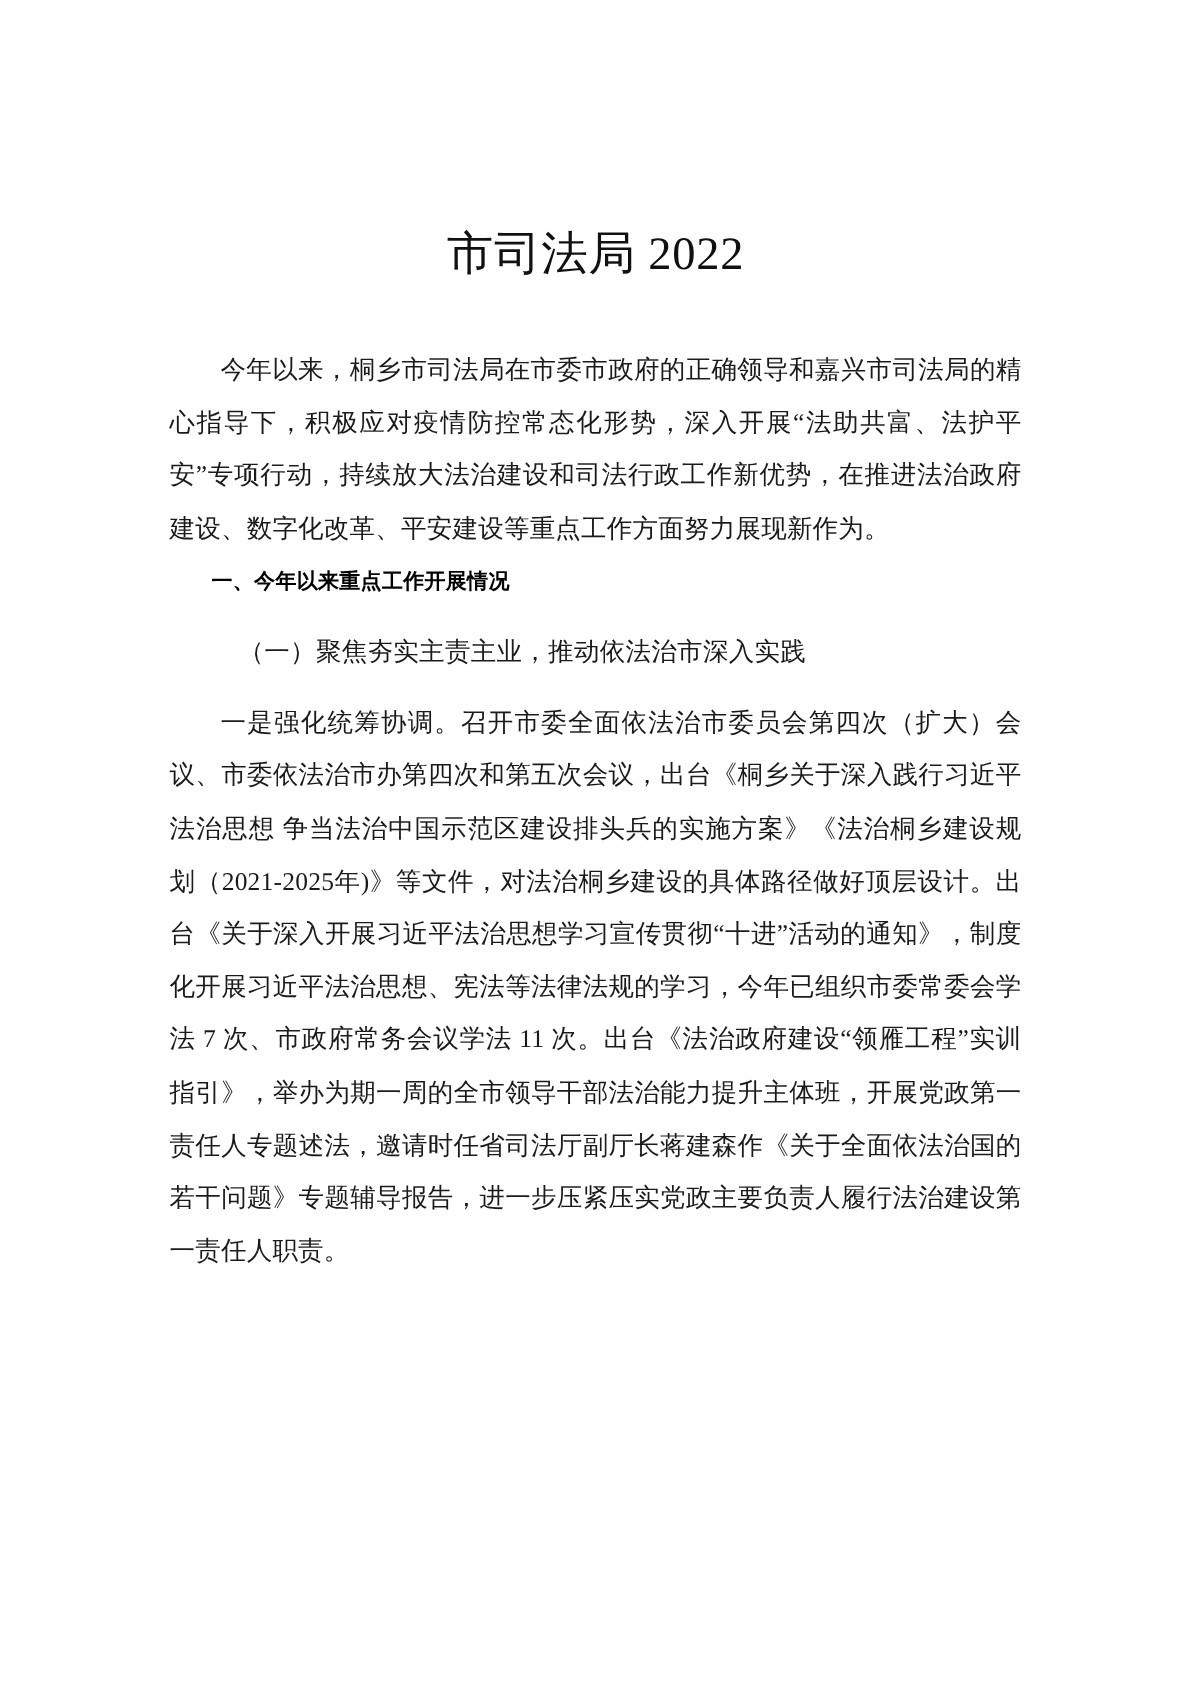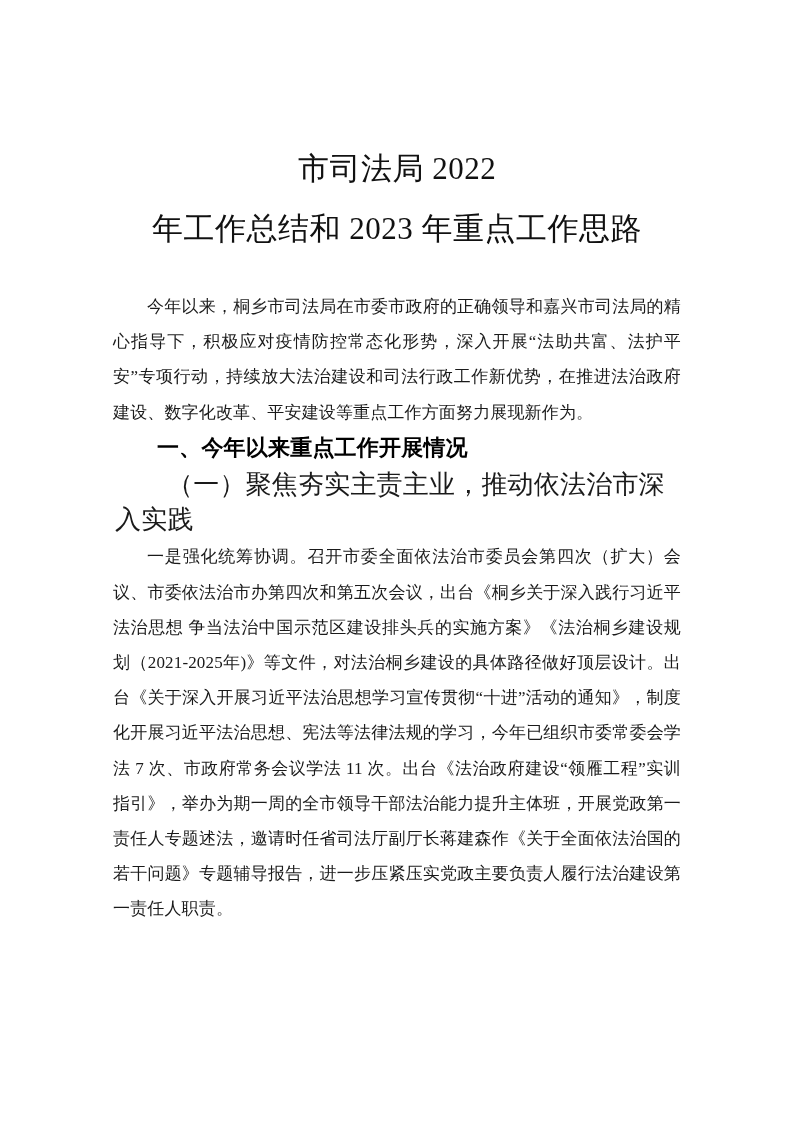--- a/index.html
+++ b/index.html
@@ -67,54 +67,53 @@
 
   .para-lead {
     margin-top: 30px;
   }
 
   
   .heading-1 {
     margin: 0;
     padding: 0;
     font-family: "Liberation Sans", "DejaVu Sans", sans-serif;
-    font-size: 22px;
+    font-size: 14px;
     font-weight: 700;
     line-height: 35.2px;
     text-indent: 2em;
     color: #000000;
     letter-spacing: 0.2px;
   }
 
   
   .heading-2 {
-    margin: 2px;
+    margin: 12px;
     padding: 0;
     font-family: "Liberation Serif", "DejaVu Serif", serif;
-    font-size: 26px;
+    font-size: 17px;
     font-weight: 400;
     line-height: 35.2px;
     text-indent: 2em;
     color: #1a1a1a;
     letter-spacing: 0.2px;
   }
 
   .para-body {
     letter-spacing: 0.15px;
   }
 </style>
 </head>
 <body>
 
 <div class="page">
   <div class="content">
 
     <h1 class="doc-title">
       <span class="title-line">市司法局 2022</span>
-      <span class="title-line">年工作总结和 2023 年重点工作思路</span>
     </h1>
 
     <p class="para para-lead para-body">今年以来，桐乡市司法局在市委市政府的正确领导和嘉兴市司法局的精心指导下，积极应对疫情防控常态化形势，深入开展“法助共富、法护平安”专项行动，持续放大法治建设和司法行政工作新优势，在推进法治政府建设、数字化改革、平安建设等重点工作方面努力展现新作为。</p>
 
     <p class="heading-1">一、今年以来重点工作开展情况</p>
 
     <p class="heading-2">（一）聚焦夯实主责主业，推动依法治市深入实践</p>
 
     <p class="para para-body">一是强化统筹协调。召开市委全面依法治市委员会第四次（扩大）会议、市委依法治市办第四次和第五次会议，出台《桐乡关于深入践行习近平法治思想 争当法治中国示范区建设排头兵的实施方案》《法治桐乡建设规划（2021-2025年)》等文件，对法治桐乡建设的具体路径做好顶层设计。出台《关于深入开展习近平法治思想学习宣传贯彻“十进”活动的通知》，制度化开展习近平法治思想、宪法等法律法规的学习，今年已组织市委常委会学法 7 次、市政府常务会议学法 11 次。出台《法治政府建设“领雁工程”实训指引》，举办为期一周的全市领导干部法治能力提升主体班，开展党政第一责任人专题述法，邀请时任省司法厅副厅长蒋建森作《关于全面依法治国的若干问题》专题辅导报告，进一步压紧压实党政主要负责人履行法治建设第一责任人职责。</p>
 

